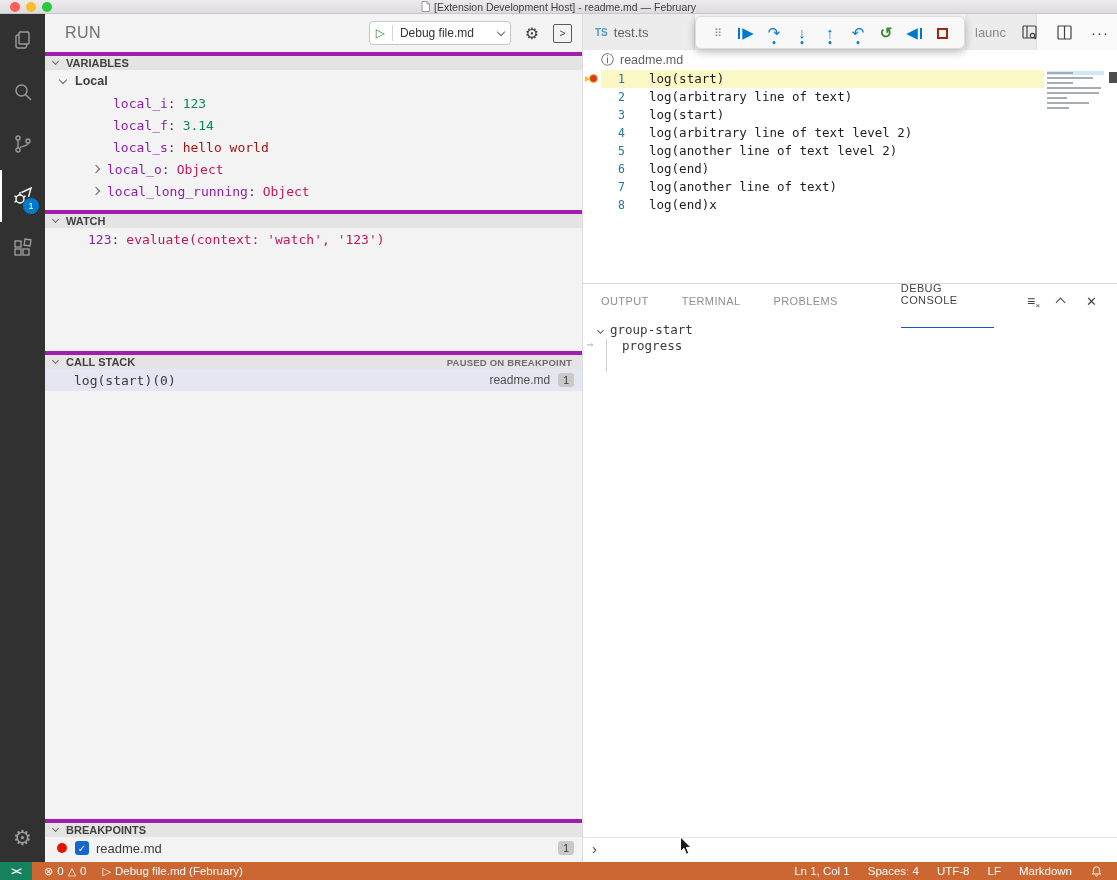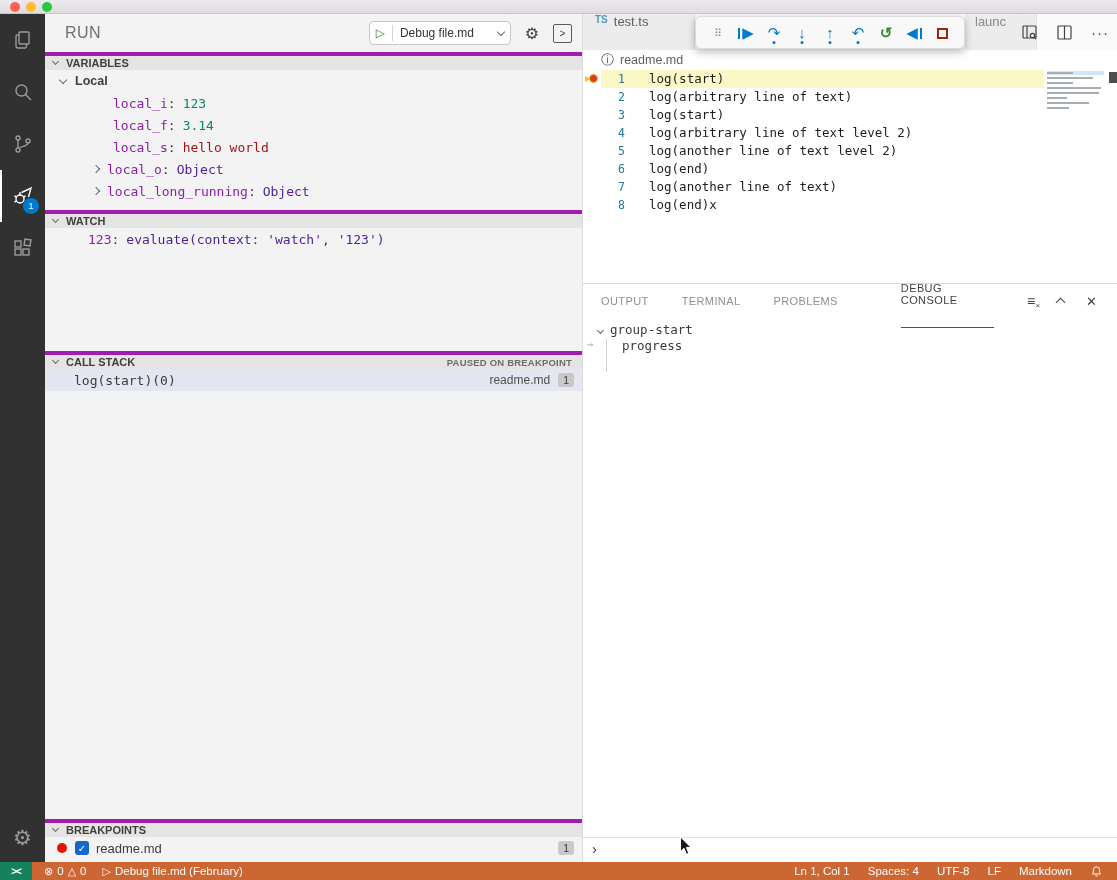--- a/index.html
+++ b/index.html
@@ -52,38 +52,38 @@
   .sec-status { margin-left:auto; font-size:9.5px; color:#6c6c6c; letter-spacing:.2px; }
 
   .tree-row { position:absolute; left:0; right:0; height:22px; display:flex; align-items:center;
     font-family:"DejaVu Sans Mono",monospace; font-size:13px; color:#3b3b3b; white-space:pre; }
   .scope-row { font-family:"Liberation Sans",sans-serif; font-weight:bold; font-size:12.5px; color:#3f3f3f; padding-left:15px; }
   .scope-row .cv { margin-right:9px; }
   .var-name { color:#8B22A8; }
   .var-sep { color:#3b3b3b; margin-right:7px; }
   .val-number { color:#09885A; }
   .val-string { color:#A31515; }
-  .val-object { color:#4c1d95; }
+  .val-object { color:#be185d; }
   .exp-cv { margin:0 8px 0 48px; }
   .plain-indent { padding-left:68px; }
   .watch-row { padding-left:43px; }
   .frame-row { padding-left:29px; background:#e4e6f1; }
   .frame-right { margin-left:auto; display:flex; align-items:center; font-family:"Liberation Sans",sans-serif; }
   .frame-file { font-size:12px; color:#4f4f4f; }
   .badge-gray { background:#c9c9c9; color:#383838; border-radius:3px; font-size:10.5px; padding:1px 5px;
     margin:0 8px; font-family:"Liberation Sans",sans-serif; }
   .bp-row { padding-left:12px; font-family:"Liberation Sans",sans-serif; font-size:13px; }
   .bp-dot { width:10px; height:10px; border-radius:50%; background:#E51400; margin-right:8px; flex:none; }
   .bp-check { width:14px; height:14px; border-radius:3px; background:#1667cb; color:#fff; font-size:10px;
     display:flex; align-items:center; justify-content:center; margin-right:7px; flex:none; }
 
   
   .editor { position:absolute; left:583px; top:14px; width:534px; height:269px; background:#fff; }
   .tabbar { position:relative; height:36px; background:#fafafa; }
-  .tab { position:absolute; top:0; height:36px; background:#ececec; display:flex; align-items:flex-start;
+  .tab { position:absolute; top:0; height:36px; background:#ececec; display:flex; align-items:center;
     padding-left:12px; font-size:13px; color:#616161; border-right:1px solid #e0e0e0; }
   .tab-test { left:0; width:112px; }
   .tab-lang { color:#519aba; font-size:10px; font-weight:bold; margin-right:6px; }
   .tab-launch { left:382px; width:72px; color:#8a8a8a; overflow:hidden; padding-left:10px; }
   .editor-actions { position:absolute; right:8px; top:0; height:36px; display:flex; align-items:center; gap:18px; color:#424242; }
   .ea-ico svg { display:block; }
   .ea-more { font-size:15px; letter-spacing:1px; color:#424242; }
 
   .debug-toolbar { position:absolute; left:112px; top:2px; width:270px; height:33px; background:#f8f8f8;
     border:1px solid #dcdcdc; border-radius:6px; box-shadow:0 3px 8px rgba(0,0,0,.28);
@@ -147,20 +147,29 @@
   .sb-item { display:flex; align-items:center; gap:4px; white-space:nowrap; }
   .sb-right { margin-left:auto; display:flex; align-items:center; gap:18px; padding-right:14px; }
   .sb-ico { font-size:11px; }
 
   .mouse-cursor { position:absolute; left:679px; top:836px; z-index:50; }
 </style>
 </head>
 <body>
 
 <div class="titlebar">
+  <div class="title-center">
+    <span class="doc-ico">
+      <svg width="9" height="11" viewBox="0 0 9 11">
+          <path d="M1 .5h5L8.5 3v7.5h-7.5z" fill="#fff" stroke="#9a9a9a"></path>
+          <path d="M6 .5V3h2.5" fill="none" stroke="#9a9a9a"></path>
+        </svg>
+    </span>
+    <span>[Extension Development Host] - readme.md — February</span>
+  </div>
   <div class="lights">
     <span class="light red"></span>
     <span class="light yellow"></span>
     <span class="light green"></span>
   </div>
 </div>
 
 <div class="activitybar">
   <div class="ab-item">
     <svg width="24" height="24" viewBox="0 0 24 24" fill="none" stroke="currentColor" stroke-width="1.4">

